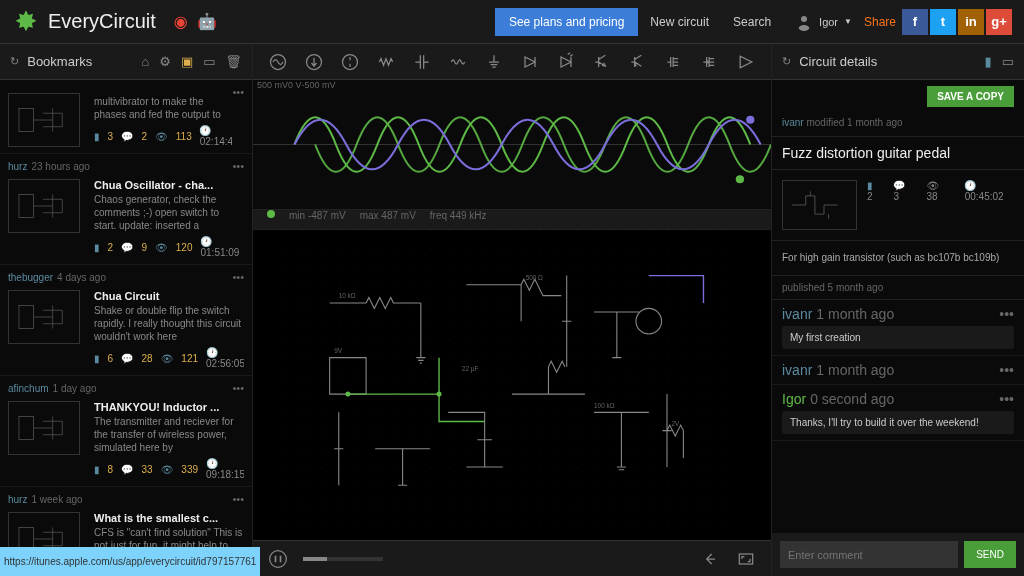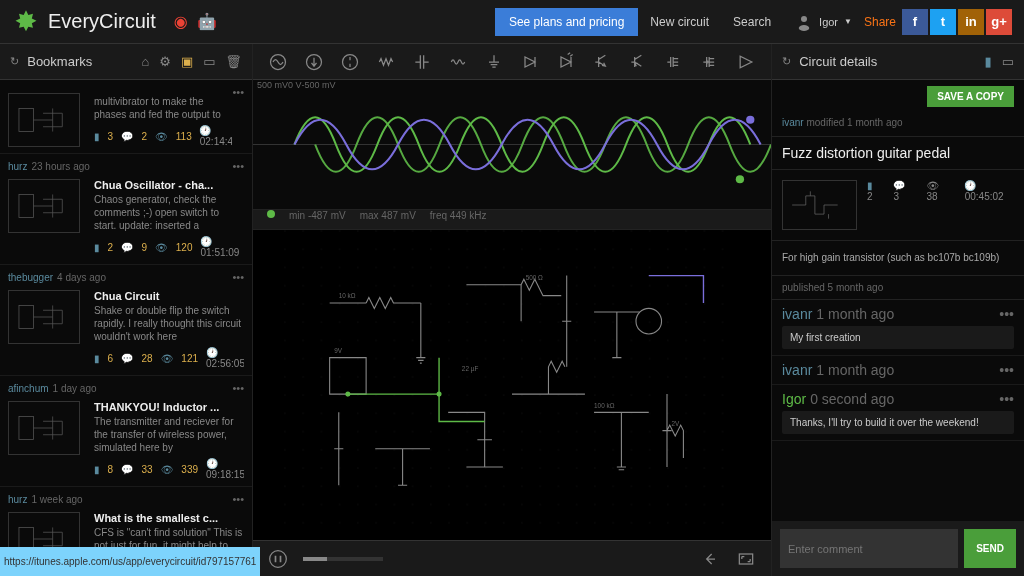--- a/index.html
+++ b/index.html
@@ -69,21 +69,21 @@
 .comments{flex:1;overflow-y:auto}
 .comment{padding:6px 10px;border-bottom:1px solid #1a1a1a}
 .comment-head{font-size:14px}
 .comment-author{color:#5a8a9e}
 .comment-author.me{color:#5eba47}
 .comment-time{color:#666;margin-left:4px}
 .comment-dots{float:right;color:#666}
 .comment-body{background:#1a1a1a;padding:6px 8px;margin-top:4px;font-size:10px;color:#ccc;border-radius:2px}
 .comment-input-row{display:flex;padding:8px;gap:6px;background:#1a1a1a}
 .comment-input{flex:1;background:#333;border:none;color:#888;padding:6px 8px;font-size:11px}
-.send-btn{background:#4a9e3a;color:#fff;border:none;padding:14px 12px;font-size:10px;font-weight:bold;cursor:pointer}
+.send-btn{background:#4a9e3a;color:#fff;border:none;padding:8px 12px;font-size:10px;font-weight:normal;cursor:pointer}
 .statusbar{position:absolute;bottom:0;left:0;background:#7dd3fc;color:#333;font-size:10px;padding:9px 4px}
 </style>
 </head>
 <body>
 
 <div class="header">
   <div class="logo-icon">
     <svg viewBox="0 0 24 24">
         <path d="M12 2l2 4 4-1-1 4 4 2-4 2 1 4-4-1-2 4-2-4-4 1 1-4-4-2 4-2-1-4 4 1z"></path>
       </svg>

